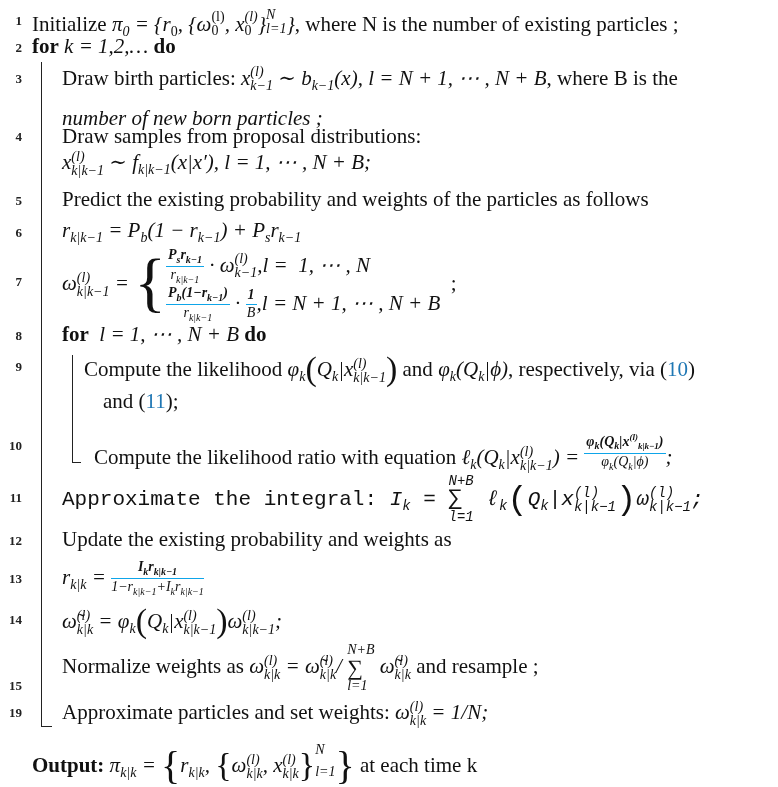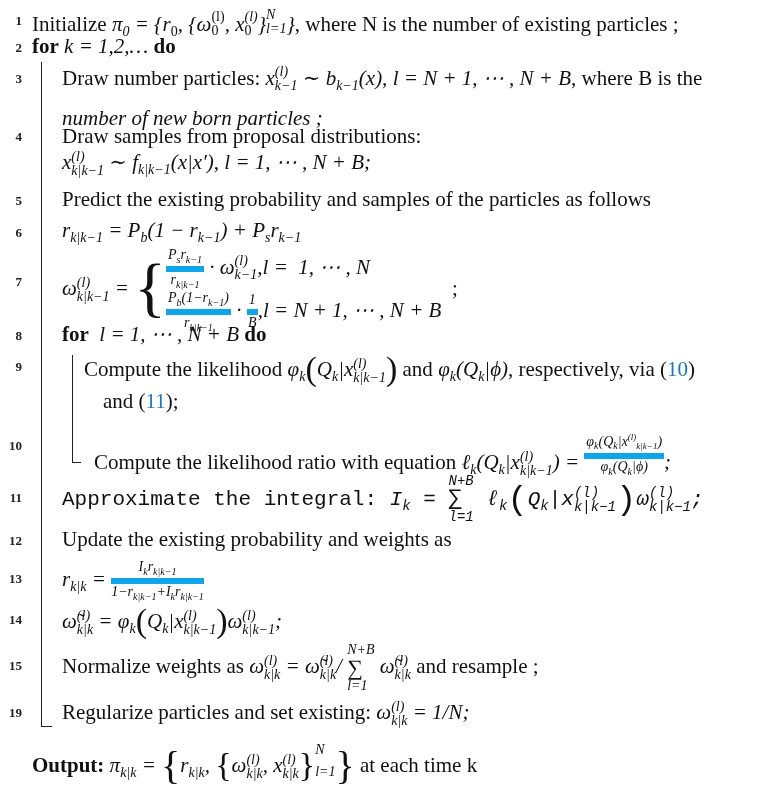--- a/index.html
+++ b/index.html
@@ -8,21 +8,21 @@
   .ln { position:absolute; left:0; width:22px; text-align:right; font-size:13px; font-weight:bold; color:#222; }
   .row { position:absolute; white-space:nowrap; line-height:1; }
   .bar { position:absolute; background:#222; }
   i, .m { font-style:italic; }
   .up { font-style:normal; }
   b { font-weight:bold; }
   .ss { display:inline-block; vertical-align:middle; line-height:1; text-align:left; font-size:14px; }
   .ss span { display:block; font-style:italic; }
   .sub { font-size:14px; vertical-align:-5px; font-style:italic; }
   .frac { display:inline-block; vertical-align:middle; text-align:center; font-size:14px; font-style:italic; line-height:1.05; }
-  .frac .num { display:block; border-bottom:6px solid #0ea5e9; padding:0 2px 1px; }
+  .frac .num { display:block; border-bottom:1px solid #0ea5e9; padding:0 2px 1px;font-weight:bold; }
   .frac .den { display:block; padding-top:1px; }
   .big { font-size:34px; font-style:normal; vertical-align:-4px; font-weight:300; }
   .brace { font-size:66px; font-style:normal; vertical-align:-14px; font-weight:200; }
   .sum { display:inline-block; vertical-align:middle; text-align:left; line-height:1; }
   .sum .lim { display:block; font-size:14px; font-style:italic; }
   .sum .sig { display:block; font-size:22px; font-style:normal; }
   .cite { color:#1f77b4; font-style:normal; }
   .case { display:inline-block; vertical-align:middle; line-height:1.35; }
 </style>
 </head>
@@ -35,52 +35,52 @@
 <div class="ln" style="top:193px">5</div>
 <div class="ln" style="top:225px">6</div>
 <div class="ln" style="top:274px">7</div>
 <div class="ln" style="top:328px">8</div>
 <div class="ln" style="top:359px">9</div>
 <div class="ln" style="top:438px">10</div>
 <div class="ln" style="top:490px">11</div>
 <div class="ln" style="top:533px">12</div>
 <div class="ln" style="top:571px">13</div>
 <div class="ln" style="top:612px">14</div>
-<div class="ln" style="top:658px">15</div>
+<div class="ln" style="top:678px">15</div>
 <div class="ln" style="top:705px">19</div>
 
 <div class="bar" style="left:41px; top:62px; width:1px; height:665px;"></div>
 <div class="bar" style="left:41px; top:726px; width:11px; height:1px;"></div>
 <div class="bar" style="left:72px; top:355px; width:1px; height:108px;"></div>
 <div class="bar" style="left:72px; top:462px; width:9px; height:1px;"></div>
 
 <div class="row" style="left:32px; top:8px;">
   <span>Initialize </span><span class="m">π<span class="sub">0</span> = {<i>r</i><span class="sub up" style="font-style:normal">0</span>, {ω<span class="ss" style="vertical-align:-4px"><span class="up" style="font-style:normal">(l)</span><span class="up" style="font-style:normal">0</span></span>, <i>x</i><span class="ss" style="vertical-align:-4px"><span>(l)</span><span style="font-style:normal">0</span></span>}<span class="ss" style="vertical-align:-2px"><span>N</span><span>l=1</span></span>}</span><span>, where N is the number of existing particles ;</span>
 </div>
 
 <div class="row" style="left:32px; top:36px;">
   <b>for</b> <span class="m"><i>k</i> = 1,2,… </span><b>do</b>
 </div>
 
 <div class="row" style="left:62px; top:65px;">
-  <span>Draw number particles: </span><span class="m"><i>x</i><span class="ss" style="vertical-align:-5px"><span>(l)</span><span>k−1</span></span> ∼ <i>b</i><span class="sub">k−1</span>(<i>x</i>), <i>l</i> = <i>N</i> + 1, ⋯ , <i>N</i> + <i>B</i></span><span>, where B is the</span>
+  <span>Draw birth particles: </span><span class="m"><i>x</i><span class="ss" style="vertical-align:-5px"><span>(l)</span><span>k−1</span></span> ∼ <i>b</i><span class="sub">k−1</span>(<i>x</i>), <i>l</i> = <i>N</i> + 1, ⋯ , <i>N</i> + <i>B</i></span><span>, where B is the</span>
 </div>
 <div class="row" style="left:62px; top:108px;font-style:italic;">
   <span>number of new born particles ;</span>
 </div>
 
 <div class="row" style="left:62px; top:126px;">
   <span>Draw samples from proposal distributions:</span>
 </div>
 <div class="row" style="left:62px; top:150px;">
   <span class="m"><i>x</i><span class="ss" style="vertical-align:-6px"><span>(l)</span><span>k|k−1</span></span> ∼ <i>f</i><span class="sub">k|k−1</span>(<i>x</i>|<i>x</i>′), <i>l</i> = 1, ⋯ , <i>N</i> + <i>B</i>;</span>
 </div>
 
 <div class="row" style="left:62px; top:189px;">
-  <span>Predict the existing probability and samples of the particles as follows</span>
+  <span>Predict the existing probability and weights of the particles as follows</span>
 </div>
 
 <div class="row" style="left:62px; top:220px;">
   <span class="m"><i>r</i><span class="sub">k|k−1</span> = <i>P</i><span class="sub">b</span>(1 − <i>r</i><span class="sub">k−1</span>) + <i>P</i><span class="sub">s</span><i>r</i><span class="sub">k−1</span></span>
 </div>
 
 <div class="row" style="left:62px; top:248px;">
   <span class="m">ω<span class="ss" style="vertical-align:-6px"><span>(l)</span><span>k|k−1</span></span> = <span class="brace">{</span><span class="case">
     <span style="display:block"><span class="frac"><span class="num"><i>P</i><sub style="font-size:10px">s</sub><i>r</i><sub style="font-size:10px">k−1</sub></span><span class="den"><i>r</i><sub style="font-size:10px">k|k−1</sub></span></span> · ω<span class="ss" style="vertical-align:-5px"><span>(l)</span><span>k−1</span></span>,<i>l</i> =&nbsp; 1, ⋯ , <i>N</i></span>
     <span style="display:block"><span class="frac"><span class="num"><i>P</i><sub style="font-size:10px">b</sub>(1−<i>r</i><sub style="font-size:10px">k−1</sub>)</span><span class="den"><i>r</i><sub style="font-size:10px">k|k−1</sub></span></span> · <span class="frac"><span class="num">1</span><span class="den">B</span></span>,<i>l</i> = <i>N</i> + 1, ⋯ , <i>N</i> + <i>B</i></span>
@@ -116,18 +116,18 @@
 
 <div class="row" style="left:62px; top:604px;">
   <span class="m">ω̃<span class="ss" style="vertical-align:-6px"><span>(l)</span><span>k|k</span></span> = φ<span class="sub">k</span><span class="big">(</span><i>Q</i><span class="sub">k</span>|<i>x</i><span class="ss" style="vertical-align:-6px"><span>(l)</span><span>k|k−1</span></span><span class="big">)</span>ω<span class="ss" style="vertical-align:-6px"><span>(l)</span><span>k|k−1</span></span>;</span>
 </div>
 
 <div class="row" style="left:62px; top:643px;">
   <span>Normalize weights as </span><span class="m">ω<span class="ss" style="vertical-align:-6px"><span>(l)</span><span>k|k</span></span> = ω̃<span class="ss" style="vertical-align:-6px"><span>(l)</span><span>k|k</span></span>/ <span class="sum"><span class="lim">N+B</span><span class="sig">∑</span><span class="lim">l=1</span></span> ω̃<span class="ss" style="vertical-align:-6px"><span>(l)</span><span>k|k</span></span></span><span> and resample ;</span>
 </div>
 
 <div class="row" style="left:62px; top:700px;">
-  <span>Regularize particles and set existing: </span><span class="m">ω<span class="ss" style="vertical-align:-6px"><span>(l)</span><span>k|k</span></span> = 1/<i>N</i>;</span>
+  <span>Approximate particles and set weights: </span><span class="m">ω<span class="ss" style="vertical-align:-6px"><span>(l)</span><span>k|k</span></span> = 1/<i>N</i>;</span>
 </div>
 
 <div class="row" style="left:32px; top:743px;font-family:Liberation Serif, serif;">
   <b>Output:</b> <span class="m">π<span class="sub">k|k</span> = <span class="big" style="font-size:40px;vertical-align:-7px">{</span><i>r</i><span class="sub">k|k</span>, <span class="big" style="font-size:34px">{</span>ω<span class="ss" style="vertical-align:-6px"><span>(l)</span><span>k|k</span></span>, <i>x</i><span class="ss" style="vertical-align:-6px"><span>(l)</span><span>k|k</span></span><span class="big" style="font-size:34px">}</span><span class="ss" style="vertical-align:-4px"><span>N</span><span style="margin-top:8px">l=1</span></span><span class="big" style="font-size:40px;vertical-align:-7px">}</span></span><span> at each time k</span>
 </div>
 
 </body></html>

